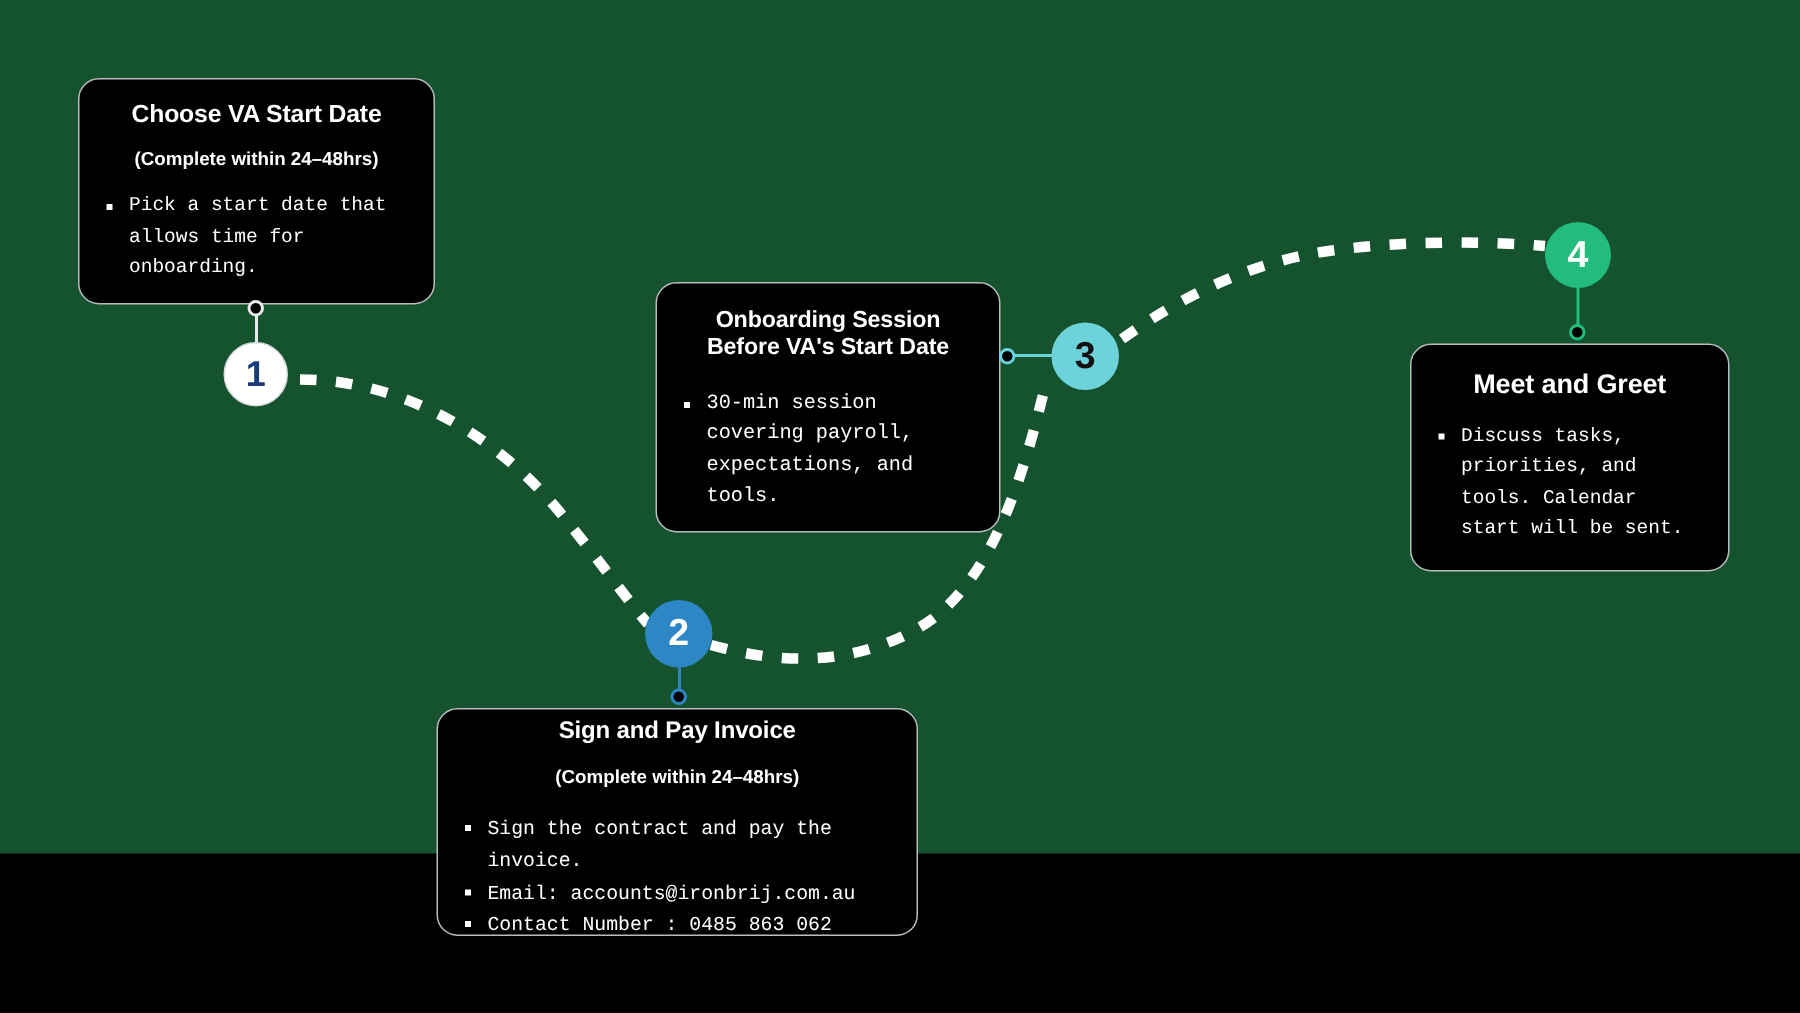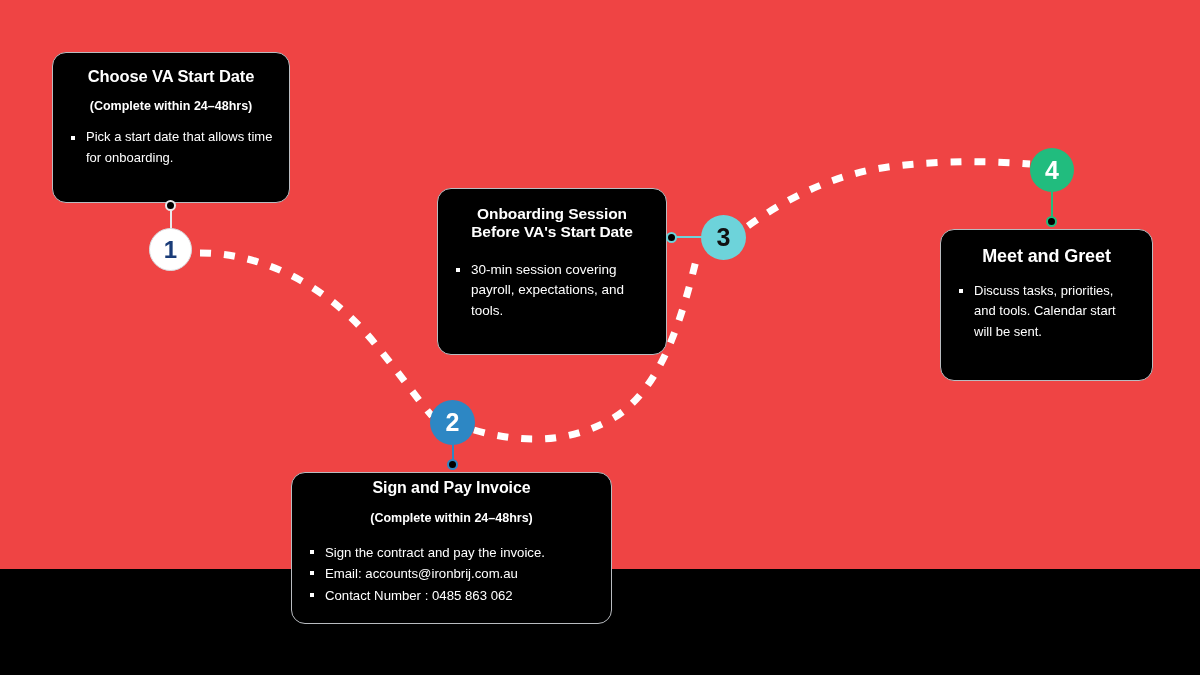--- a/index.html
+++ b/index.html
@@ -5,21 +5,21 @@
   * { margin:0; padding:0; box-sizing:border-box; }
   html, body {
     width:1200px; height:675px;
     background:#000000;
     font-family:"Liberation Sans", sans-serif;
     overflow:hidden;
   }
   #stage {
     position:relative;
     width:1200px; height:569px;
-    background:#ef4444;
+    background:#14532d;
   }
 
   
   #paths {
     position:absolute; left:0; top:0;
     width:1200px; height:675px;
     pointer-events:none;
     z-index:1;
   }
 
@@ -49,20 +49,21 @@
   }
   .card-list {
     list-style:none;
     margin-top:13px;
   }
   .card-list li {
     position:relative;
     padding-left:17px;
     line-height:1.55;
     color:#ffffff;
+    font-family:Liberation Mono, monospace;
   }
   .card-list li::before {
     content:"";
     position:absolute;
     left:2px; top:0.62em;
     width:4px; height:4px;
     background:#ffffff;
   }
 
   

